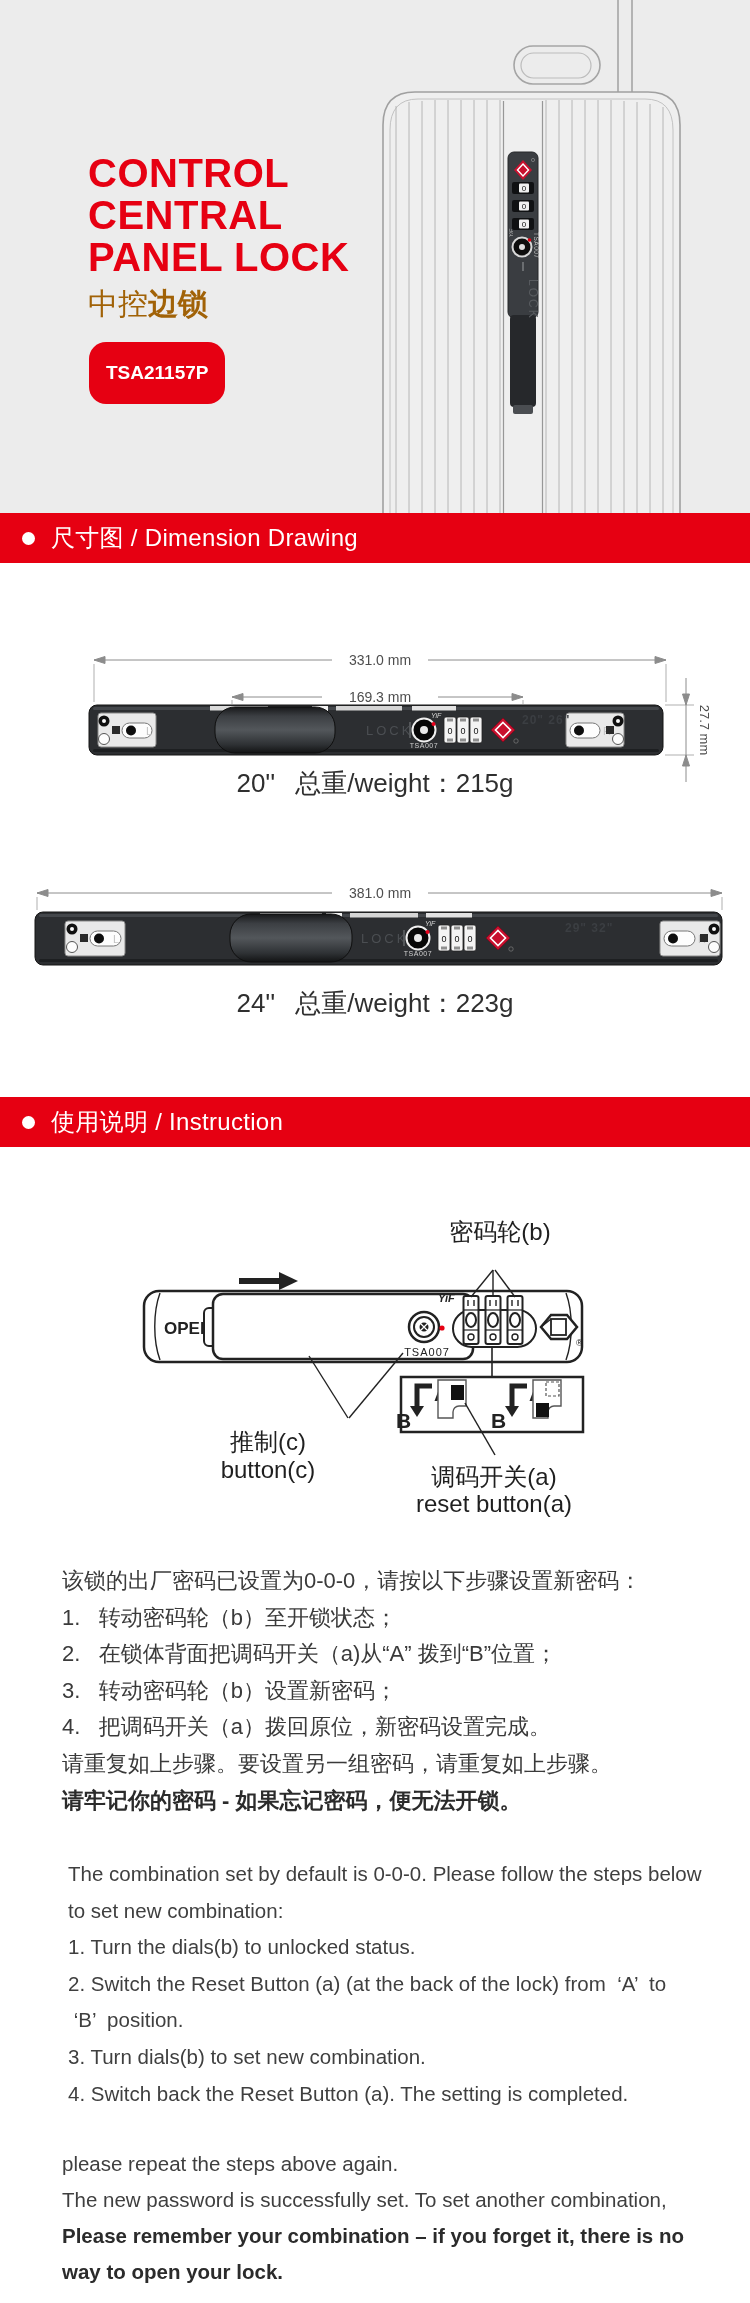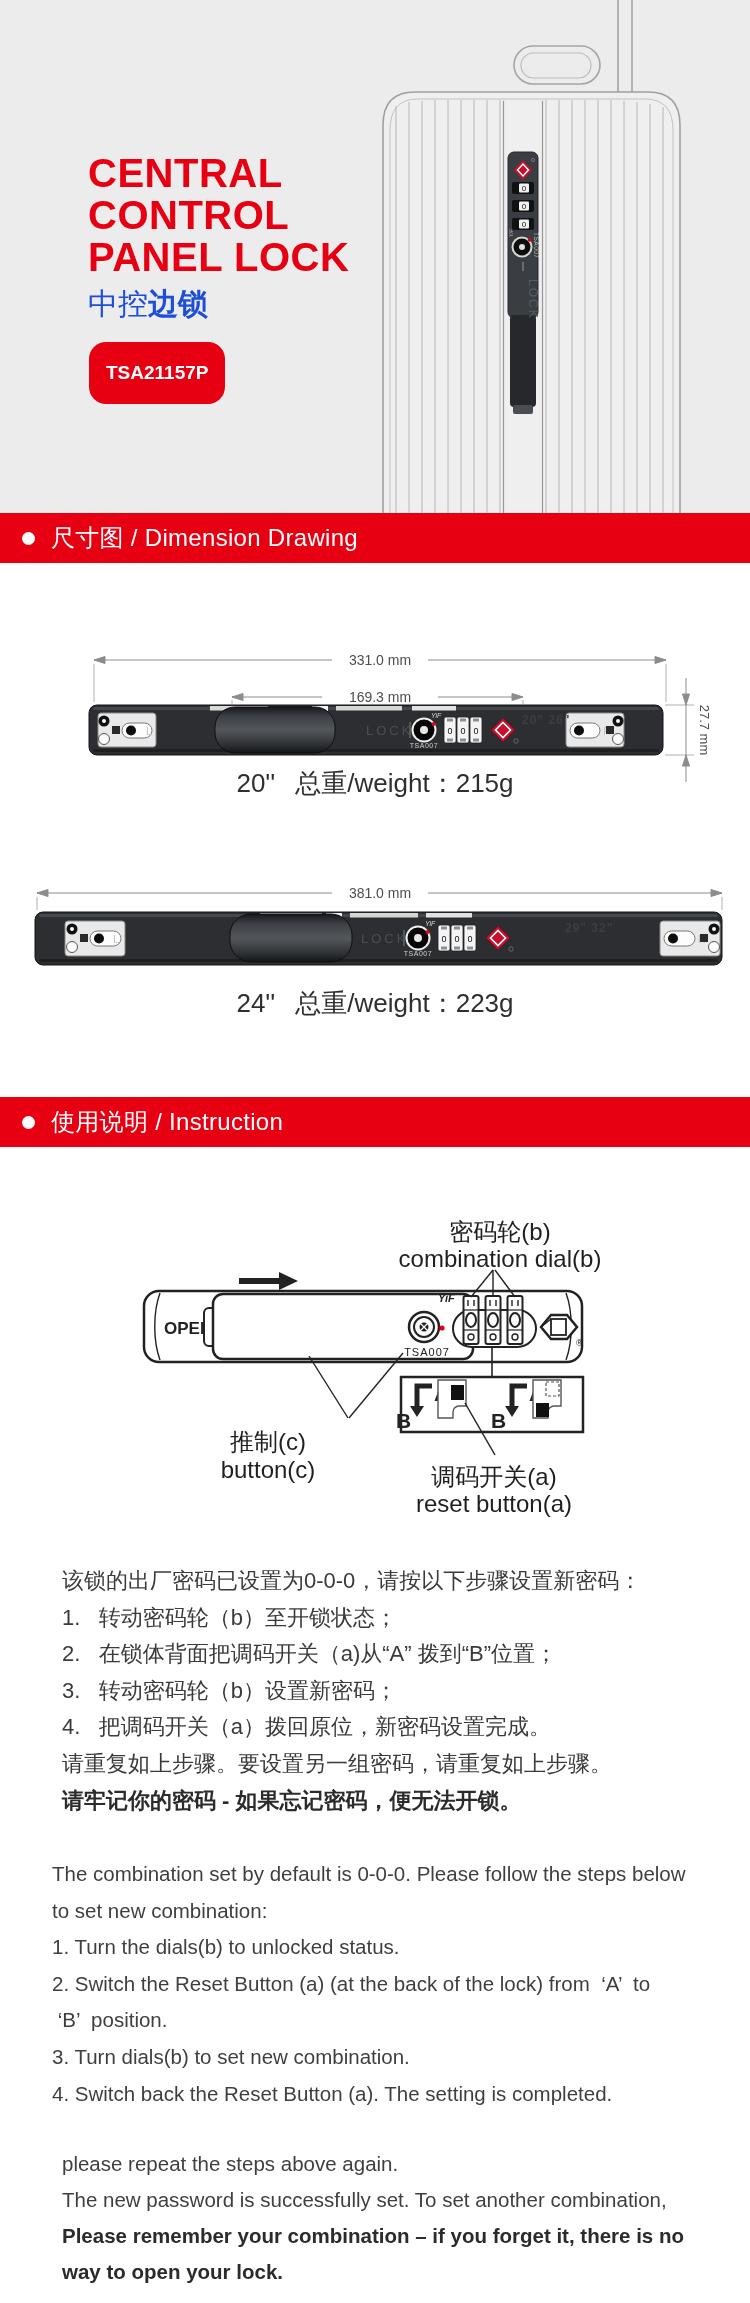--- a/index.html
+++ b/index.html
@@ -3,39 +3,39 @@
 <meta charset="utf-8">
 <style>
   html,body{margin:0;padding:0;background:#fff;}
   .page{position:relative;width:750px;height:2303px;overflow:hidden;background:#fff;
         font-family:"Liberation Sans",sans-serif;color:#3c3c3c;}
   
   .header{position:absolute;left:0;top:0;width:750px;height:513px;background:#ececec;}
   .lugg{position:absolute;left:0;top:0;}
   .title{position:absolute;left:88px;top:152px;font-weight:bold;font-size:40px;
          line-height:42px;color:#e60012;letter-spacing:.5px;}
-  .subtitle{position:absolute;left:88px;top:284px;font-size:30px;color:#1d4ed8;font-family:Liberation Mono, monospace;}
+  .subtitle{position:absolute;left:88px;top:284px;font-size:30px;color:#a16207;font-family:Liberation Mono, monospace;}
   .subtitle .b{font-weight:bold;}
   .badge{position:absolute;left:89px;top:342px;background:#e60012;color:#fff;
          font-size:19px;font-weight:bold;padding:20px 17px;border-radius:17px;}
   
   .banner{position:absolute;left:0;width:750px;height:50px;background:#e60012;color:#fff;
           display:flex;align-items:center;}
   .banner .dot{width:13px;height:13px;border-radius:50%;background:#fff;margin-left:22px;}
   .banner .t{font-size:24px;margin-left:16px;letter-spacing:.3px;}
   .banner1{top:513px;} .banner2{top:1097px;}
   
   .dimsvg{position:absolute;}
   .caption{position:absolute;left:0;width:750px;text-align:center;font-size:26px;color:#2f2f2f;}
   .caption .sz{margin-right:20px;}
   
   .dlabel{position:absolute;text-align:center;font-size:24px;color:#1f1f1f;line-height:27px;}
   
   .zhblock{position:absolute;left:62px;top:1563px;font-size:22px;line-height:36.6px;color:#3a3a3a;}
-  .enblock{position:absolute;left:52px;top:1856px;font-size:20.5px;line-height:36.6px;color:#3f3f3f;}
+  .enblock{position:absolute;left:68px;top:1856px;font-size:20.5px;line-height:36.6px;color:#3f3f3f;}
   .enblock2{position:absolute;left:62px;top:2146px;font-size:20.5px;line-height:36px;color:#3f3f3f;}
   .tl{white-space:pre-wrap;}
   .bold{font-weight:bold;color:#2b2b2b;}
   svg text{font-family:"Liberation Sans",sans-serif;}
 </style>
 </head>
 <body>
 
 <div class="page">
 
@@ -107,22 +107,22 @@
           <circle cx="529.5" cy="240" r="1.8" fill="#e60012"></circle>
         </g>
         <text transform="rotate(-90 513 237)" x="513" y="237" font-size="5.5" font-style="italic" fill="#b9b9b9">YiF</text>
         <text transform="rotate(90 534 232)" x="534" y="232" font-size="6.5" fill="#c0c0c0" letter-spacing="0.5">TSA007</text>
         <line x1="523" y1="262" x2="523" y2="271" stroke="#6a6d70" stroke-width="2"></line>
         <text transform="rotate(90 529 279)" x="529" y="279" font-size="12" fill="#585b5f" letter-spacing="2">LOCK</text>
       </g>
     </svg>
 
     <div class="title">
+      <div>CONTROL</div>
       <div>CENTRAL</div>
-      <div>CONTROL</div>
       <div>PANEL LOCK</div>
     </div>
     <div class="subtitle"><span>中控</span><span class="b">边锁</span></div>
     <div class="badge">TSA21157P</div>
   </section>
 
   <div class="banner banner1">
     <span class="dot"></span>
     <span class="t"><span>尺寸图</span><span> / </span><span>Dimension Drawing</span></span>
   </div>
@@ -410,21 +410,20 @@
         <path d="M453 190 h28 v26 h-7 a6 6 0 0 0 -6 6 v6 h-15 z" fill="#fff" stroke="#555" stroke-width="1.4"></path>
         <rect x="466" y="192" width="13" height="14" fill="none" stroke="#555" stroke-width="1.2" stroke-dasharray="3,2"></rect>
         <rect x="456" y="213" width="13" height="14" fill="#111"></rect>
       </g>
       <line x1="385" y1="213" x2="415" y2="265" stroke="#222" stroke-width="1.5"></line>
     </g>
   </svg>
 
   <div class="dlabel" style="left:330px;top:1218px;width:340px">
     <div>密码轮(b)</div>
-    <div>combination dial(b)</div>
   </div>
   <div class="dlabel" style="left:148px;top:1428px;width:240px;line-height:28px">
     <div>推制(c)</div>
     <div>button(c)</div>
   </div>
   <div class="dlabel" style="left:374px;top:1463px;width:240px">
     <div>调码开关(a)</div>
     <div>reset button(a)</div>
   </div>
 

